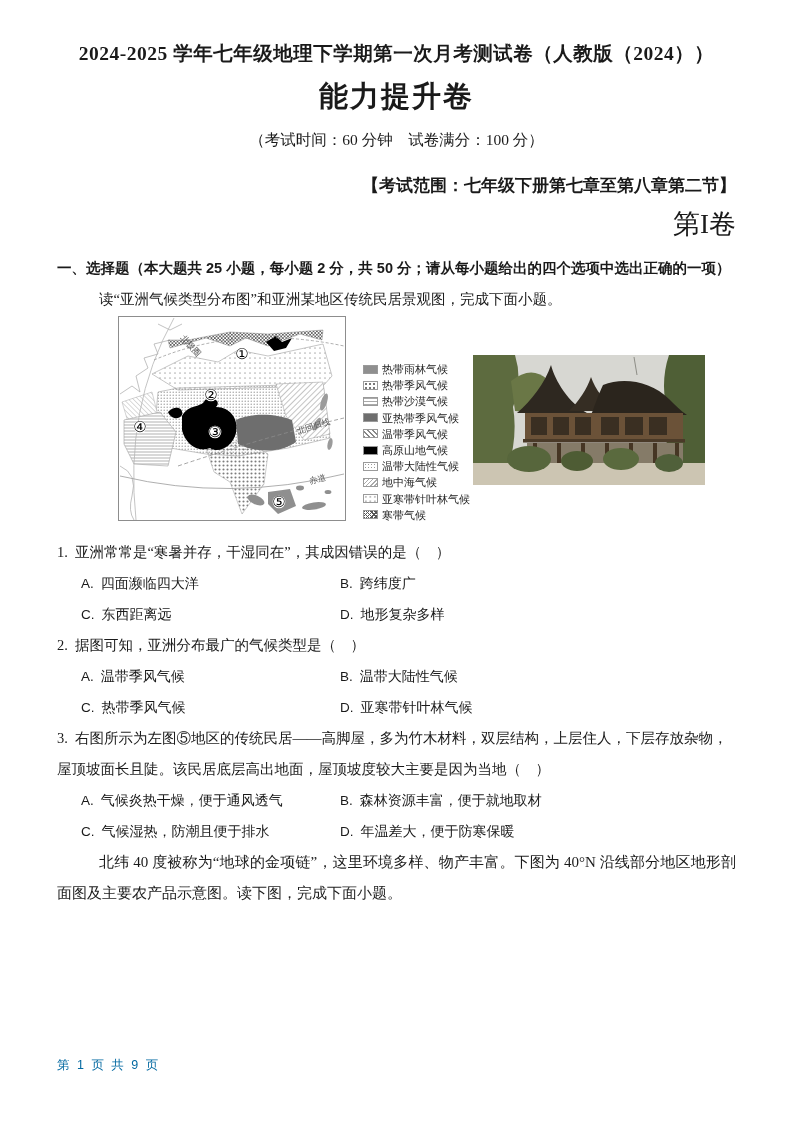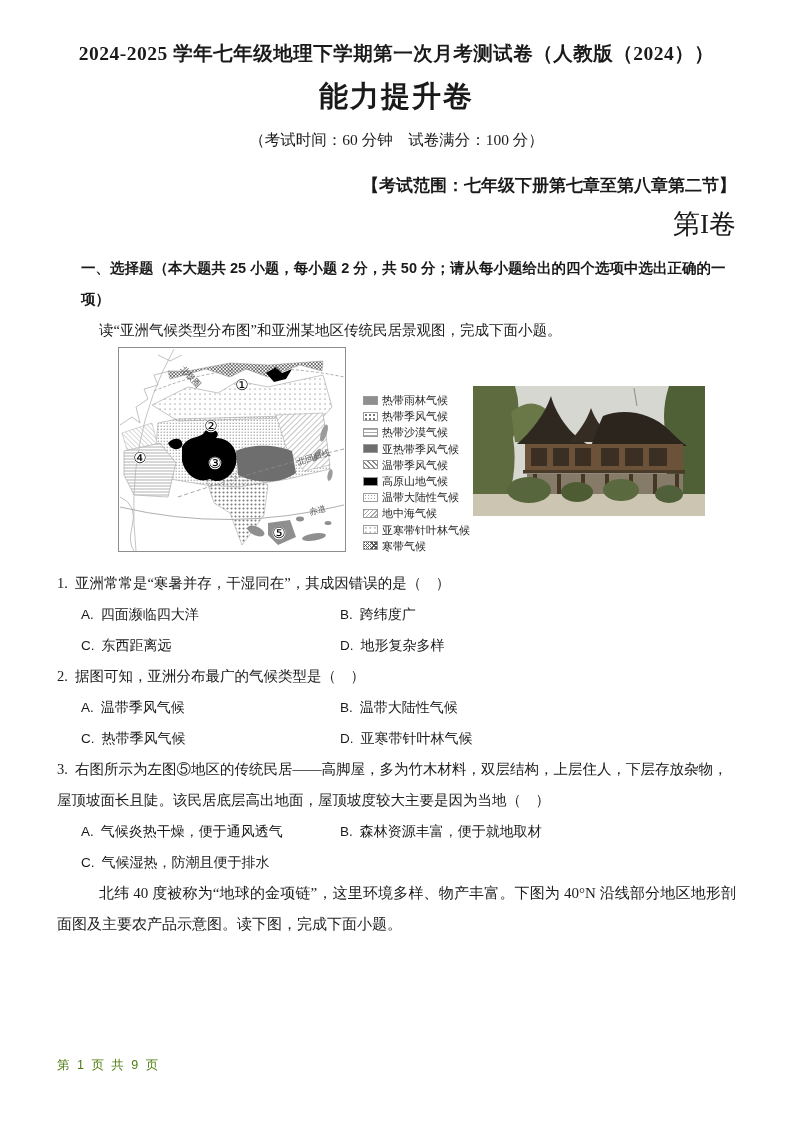--- a/index.html
+++ b/index.html
@@ -10,21 +10,21 @@
 
   .doc-title { text-align: center; font-size: 19.5px; font-weight: bold; line-height: 27px;
                white-space: nowrap; letter-spacing: 0.5px; }
   .doc-subtitle { text-align: center; font-size: 29px; font-weight: bold; line-height: 40px;
                   margin-top: 9px; font-family: "Liberation Sans", sans-serif; letter-spacing: 2px; }
   .exam-info { text-align: center; font-size: 15.5px; line-height: 22px; margin-top: 13px; }
   .exam-scope { text-align: right; font-size: 17px; font-weight: bold; line-height: 24px; margin-top: 23px; }
   .part-title { text-align: right; font-size: 27px; font-weight: normal; line-height: 38px; margin-top: 7px; }
 
   .section-heading { font-size: 14.5px; font-weight: bold; line-height: 31px; margin-top: 10px;
-                     font-family: "Liberation Sans", sans-serif; margin-left: 24px; }
+                     font-family: "Liberation Sans", sans-serif; }
   .intro { font-size: 14.5px; line-height: 31px; text-indent: 2.9em; }
 
   
   .figure { position: relative; height: 212px; margin-top: 0px; margin-bottom: 10px; }
   .map-wrap   { position: absolute; left: 61px;  top: 1px;  width: 228px; height: 205px; }
   .legend     { position: absolute; left: 306px; top: 46px; width: 128px; }
   .photo-wrap { position: absolute; left: 416px; top: 40px; width: 232px; height: 130px; }
 
   .legend-item { display: flex; align-items: center; height: 16.2px; }
   .legend-label { font-size: 11px; line-height: 16px; white-space: nowrap; color: #222; }
@@ -47,21 +47,21 @@
 
   
   .question-text { font-size: 14.5px; line-height: 31px; }
   .q-num { margin-right: 7px; }
   .opt-grid { display: grid; grid-template-columns: 259px 1fr; padding-left: 24px;
               font-size: 14px; line-height: 31px; }
   .opt-key { margin-right: 7px; font-family: "Liberation Sans", sans-serif; font-size: 13.5px; }
   .passage { font-size: 15px; line-height: 31px; text-indent: 2.8em; text-align: justify; }
 
   .page-footer { position: absolute; left: 57px; top: 1057px; font-size: 12.5px;
-                 font-family: "Liberation Sans", sans-serif; color: #4d7c0f; letter-spacing: 2px; }
+                 font-family: "Liberation Sans", sans-serif; color: #0369a1; letter-spacing: 2px; }
   svg text { font-family: "Liberation Sans", sans-serif; }
 </style>
 </head>
 <body>
 
 <div class="page">
 
   <h1 class="doc-title">2024-2025 学年七年级地理下学期第一次月考测试卷（人教版（2024））</h1>
   <h2 class="doc-subtitle">能力提升卷</h2>
   <p class="exam-info">（考试时间：60 分钟　试卷满分：100 分）</p>
@@ -279,19 +279,20 @@
       <div class="option"><span class="opt-key">D.</span><span>亚寒带针叶林气候</span></div>
     </div>
   </div>
 
   <div>
     <p class="question-text"><span class="q-num">3.</span><span>右图所示为左图⑤地区的传统民居——高脚屋，多为竹木材料，双层结构，上层住人，下层存放杂物，屋顶坡面长且陡。该民居底层高出地面，屋顶坡度较大主要是因为当地（　）</span></p>
     <div class="opt-grid">
       <div class="option"><span class="opt-key">A.</span><span>气候炎热干燥，便于通风透气</span></div>
       <div class="option"><span class="opt-key">B.</span><span>森林资源丰富，便于就地取材</span></div>
       <div class="option"><span class="opt-key">C.</span><span>气候湿热，防潮且便于排水</span></div>
+      <div class="option"><span class="opt-key">D.</span><span>年温差大，便于防寒保暖</span></div>
     </div>
   </div>
 
   <p class="passage">北纬 40 度被称为“地球的金项链”，这里环境多样、物产丰富。下图为 40°N 沿线部分地区地形剖面图及主要农产品示意图。读下图，完成下面小题。</p>
 
   <div class="page-footer">第 1 页 共 9 页</div>
 </div>
 
 </body></html>

